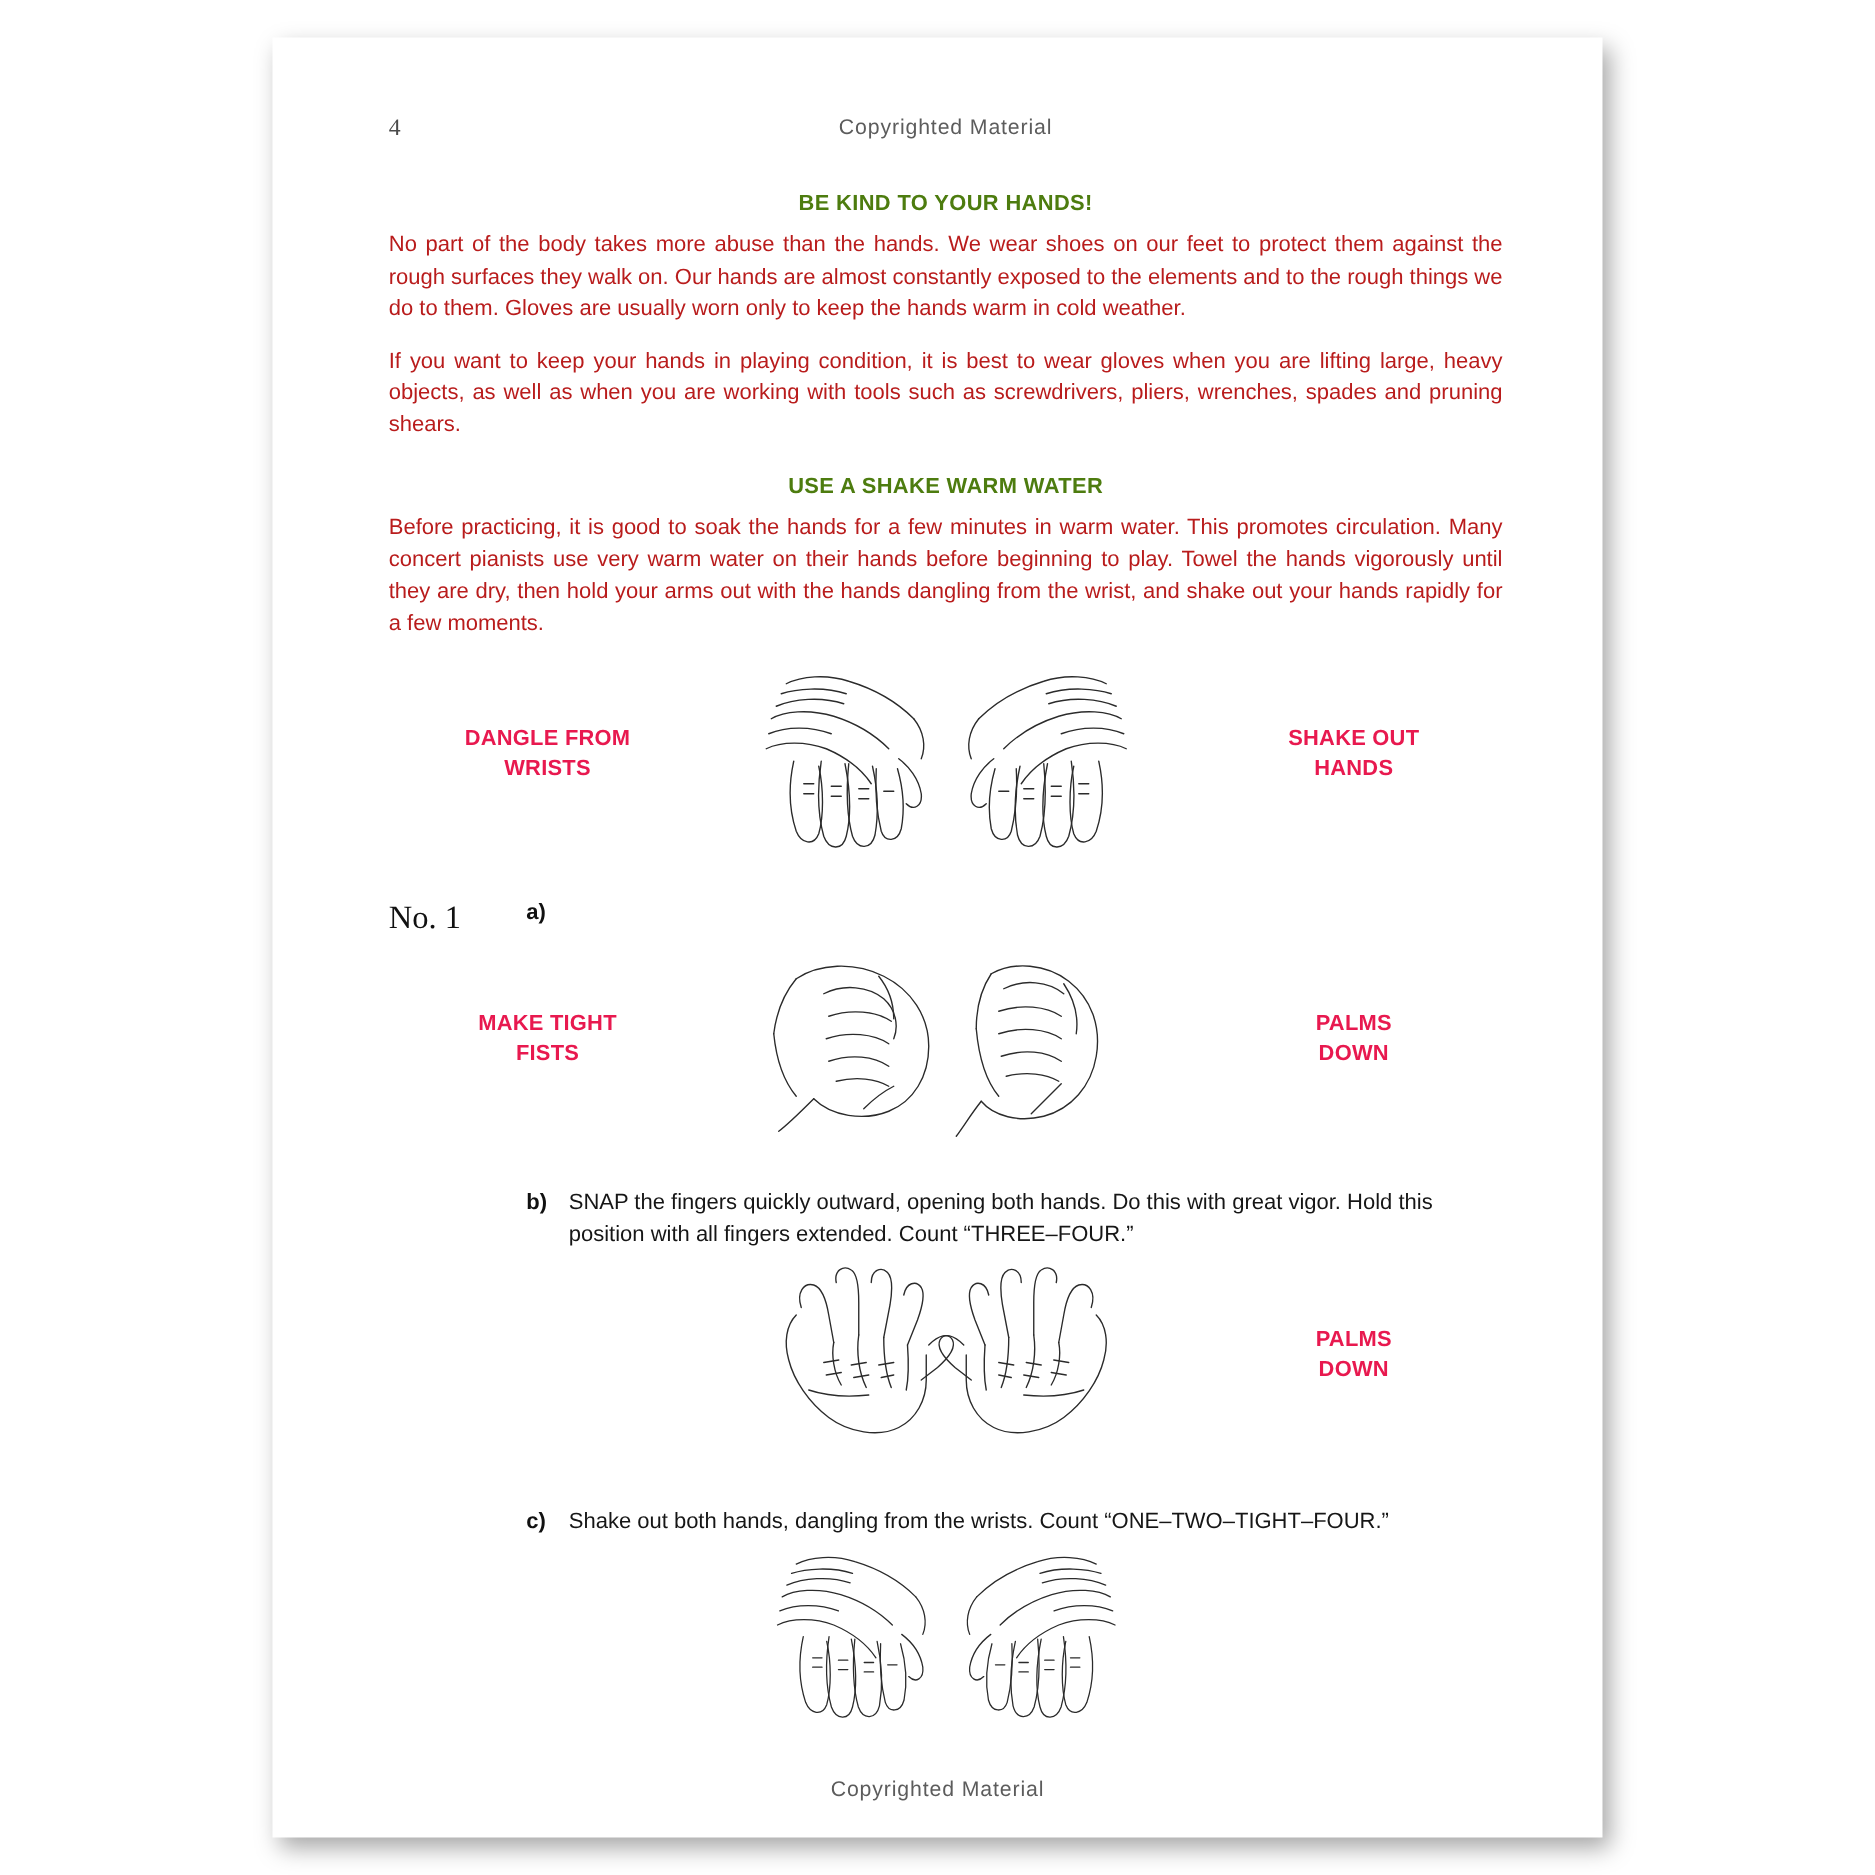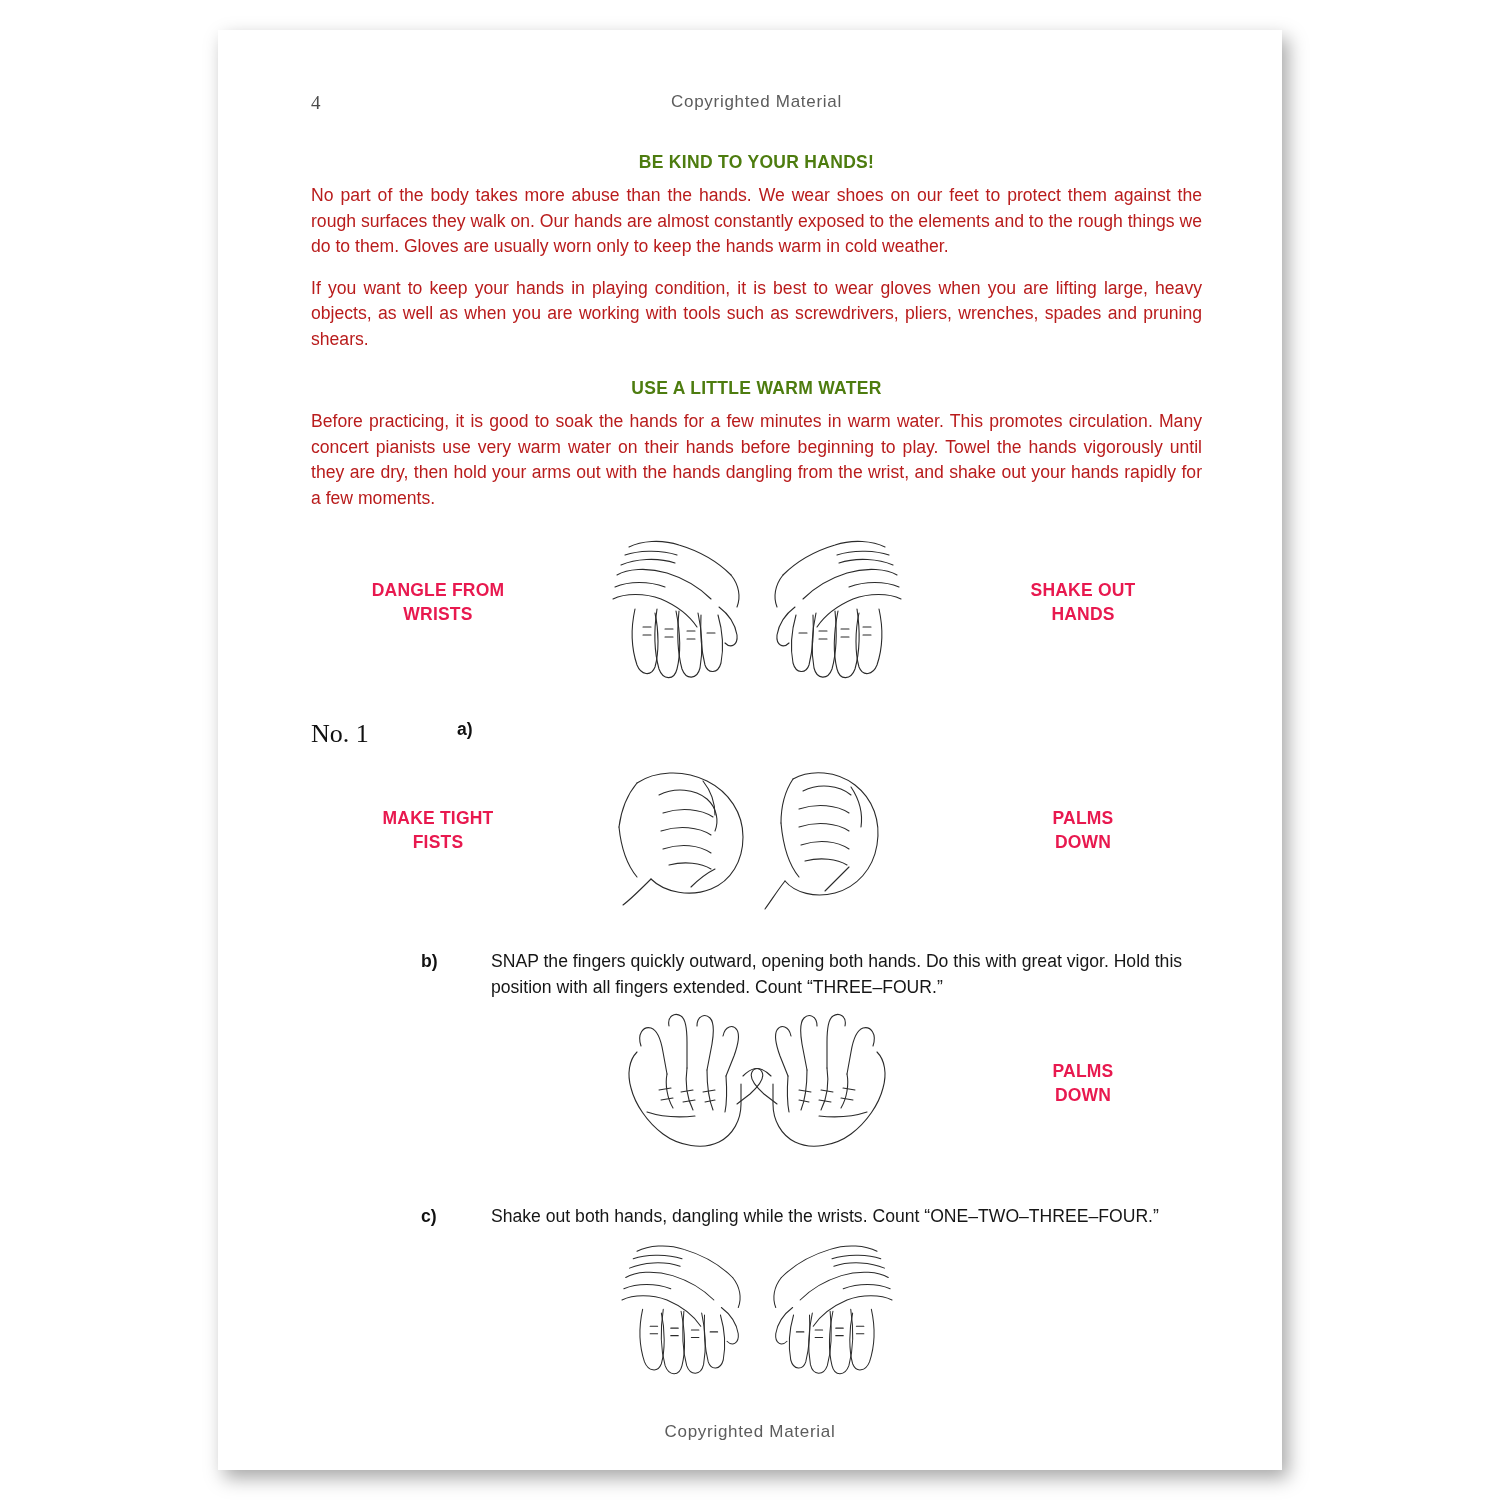--- a/index.html
+++ b/index.html
@@ -91,21 +91,20 @@
     text-align: justify;
     text-justify: inter-word;
   }
   p.body.tight { margin-bottom: 24px; }
 
   
   .exercise-row {
     display: flex;
     align-items: flex-start;
     margin-top: 22px;
-    gap: 36px;
   }
   .no-label {
     font-family: "Liberation Serif", serif;
     font-size: 26px;
     color: #111;
     width: 110px;
     flex: 0 0 110px;
     padding-top: 2px;
   }
   .step-letter {
@@ -171,21 +170,21 @@
       <div class="header-row">
         <div class="page-number">4</div>
         <div class="copyright-top">Copyrighted Material</div>
       </div>
 
 
       <div class="section-head">BE KIND TO YOUR HANDS!</div>
       <p class="body">No part of the body takes more abuse than the hands.  We wear shoes on our feet to protect them against the rough surfaces they walk on.  Our hands are almost constantly exposed to the elements and to the rough things we do to them.  Gloves are usually worn only to keep the hands warm in cold weather.</p>
       <p class="body">If you want to keep your hands in playing condition, it is best to wear gloves when you are lifting large, heavy objects, as well as when you are working with tools such as screwdrivers, pliers, wrenches, spades and pruning shears.</p>
 
-      <div class="section-head">USE A LITTLE WARM WATER</div>
+      <div class="section-head">USE A SHAKE WARM WATER</div>
       <p class="body tight">Before practicing, it is good to soak the hands for a few minutes in warm water.  This promotes circulation.  Many concert pianists use very warm water on their hands before beginning to play.  Towel the hands vigorously until they are dry, then hold your arms out with the hands dangling from the wrist, and shake out your hands rapidly for a few moments.</p>
 
       <div class="figure">
         <div class="fig-caption right" style="top:44px;">
           <div>SHAKE OUT</div>
           <div>HANDS</div>
         </div>
         <div class="fig-caption left" style="top:44px;">
           <div>DANGLE FROM</div>
           <div>WRISTS</div>
@@ -317,21 +316,21 @@
               <path d="M181 64 C180 78 180 90 182 100"></path>
               <path d="M248 78 L236 76 M246 88 L234 86 M226 80 L214 78 M224 90 L212 88 M204 80 L192 78 M202 90 L192 88"></path>
               <path d="M260 100 C248 104 230 106 212 104"></path>
             </g>
           </svg>
         </div>
       </div>
 
       <div class="exercise-row indent-110" style="margin-top:22px;">
         <div class="step-letter">c)</div>
-        <div class="step-text">Shake out both hands, dangling while the wrists.  Count  “ONE–TWO–THREE–FOUR.”</div>
+        <div class="step-text">Shake out both hands, dangling from the wrists.  Count  “ONE–TWO–TIGHT–FOUR.”</div>
       </div>
 
       <div class="figure" style="margin-top:10px; height:150px;">
         <div class="fig-art">
           <svg width="300" height="150" viewBox="0 0 300 160">
             <g fill="none" stroke="#2b2b2b" stroke-width="1.1" stroke-linecap="round">
               <path d="M22 12 C34 6 54 4 72 10 C92 16 110 26 124 40"></path>
               <path d="M18 20 C30 16 52 14 70 20"></path>
               <path d="M14 30 C28 24 50 22 68 28"></path>
               <path d="M124 40 C132 50 134 62 130 72"></path>

